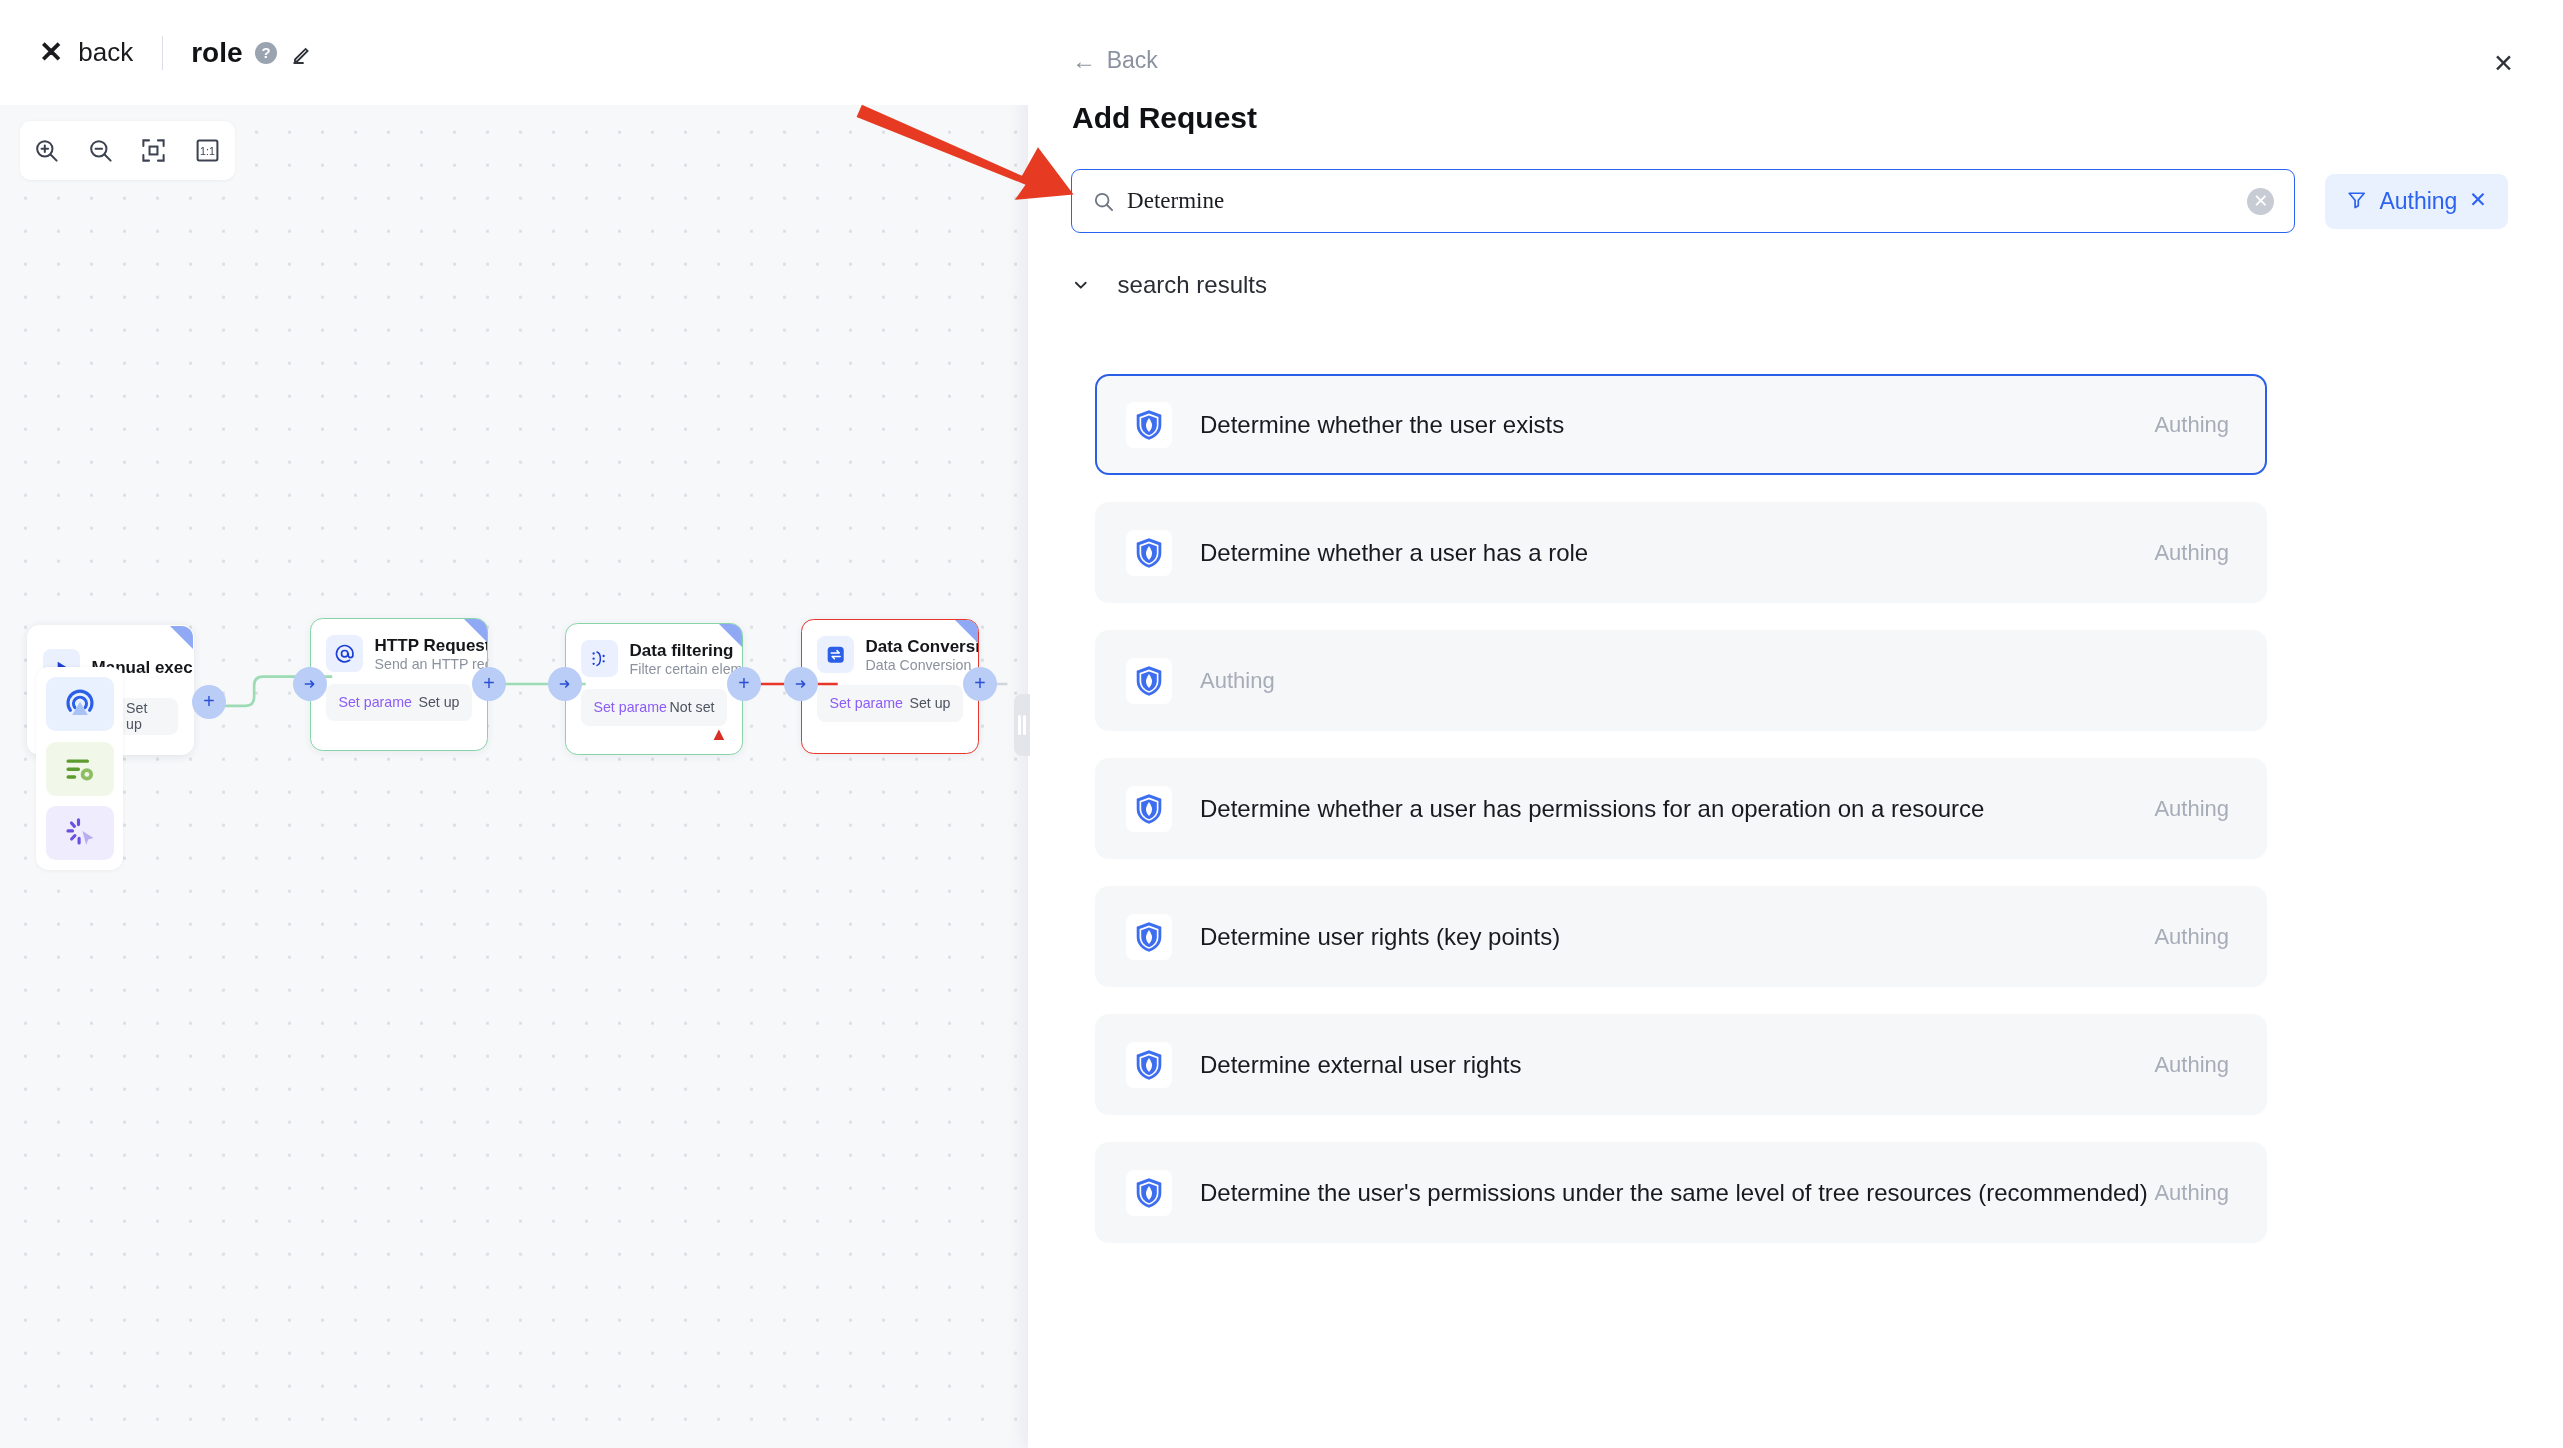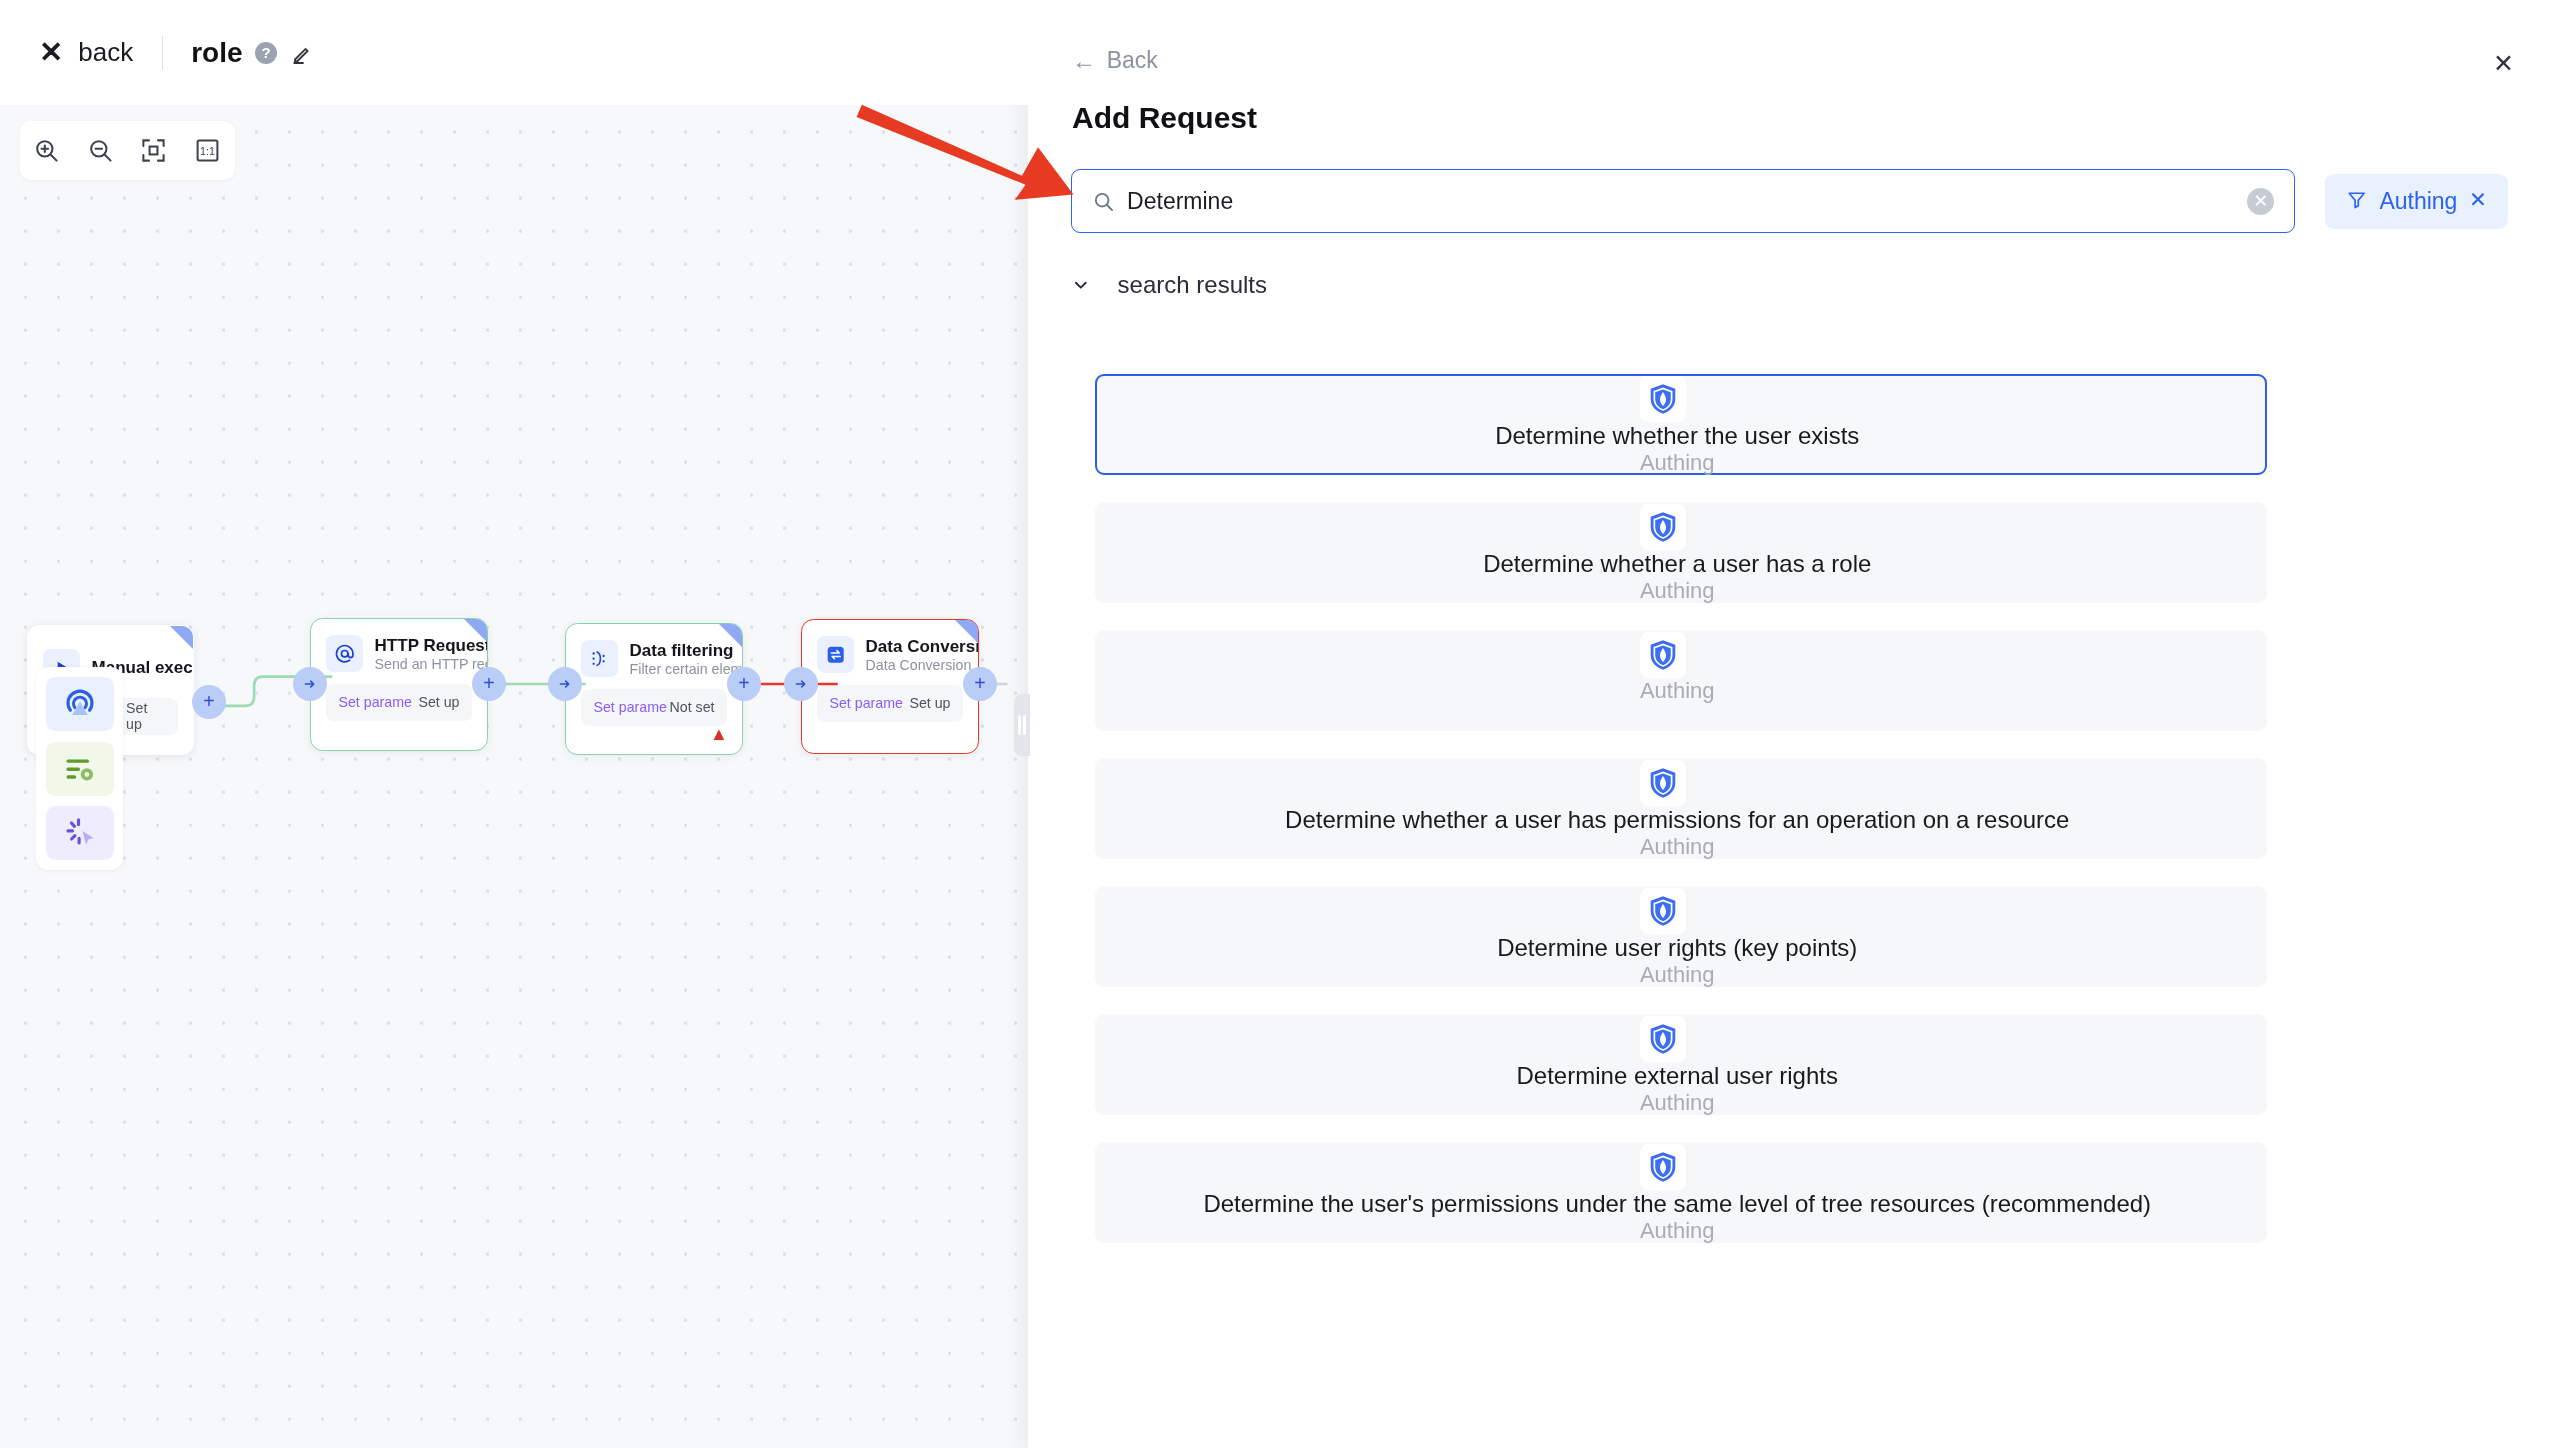--- a/index.html
+++ b/index.html
@@ -188,20 +188,21 @@
     width: 1451px; height: 64px;
     display: flex; align-items: center; gap: 30px;
   }
   #search-box {
     position: relative;
     width: 1224px; height: 64px;
     border: 1.8px solid #2b63f0; border-radius: 9px;
     display: flex; align-items: center;
     padding: 0 19.6px;
     background: #fff;
+    font-family: Liberation Serif, serif;
   }
   #search-box .s-icon { flex: 0 0 auto; margin-right: 12.5px; display:flex; }
   #search-box .s-val {
     font-size: 23px; color: #1b1d21; flex: 1 1 auto;
     white-space: nowrap; overflow: hidden;
   }
   #search-clear {
     width: 27px; height: 27px; border-radius: 50%;
     background: #c6cbd4; color: #fff;
     font-size: 18px; line-height: 1;
@@ -225,27 +226,26 @@
   #results-head .lbl { font-size: 24px; color: #2a2d33; }
 
   #results-list {
     position: absolute; left: 1095px; top: 374px;
     width: 1406px;
   }
   .result-row {
     position: relative;
     width: 1172px; height: 101px;
     background: #f6f7f9;
-    border-radius: 9px;
+    border-radius: 14px;
     border: 2.7px solid transparent;
     display: flex; align-items: center;
     padding: 0 36px 0 28.5px;
     margin-bottom: 27px;
     cursor: pointer;
-    flex-direction: column;
   }
   .result-row.selected { border-color: #2b5fe8; background: #f7f8fa; }
   .result-row .r-icon {
     width: 46px; height: 46px; border-radius: 8px;
     background: #ffffff;
     display: flex; align-items: center; justify-content: center;
     flex: 0 0 auto; margin-right: 28.5px;
   }
   .result-row .r-label {
     font-size: 24px; color: #181a1f; flex: 1 1 auto;

